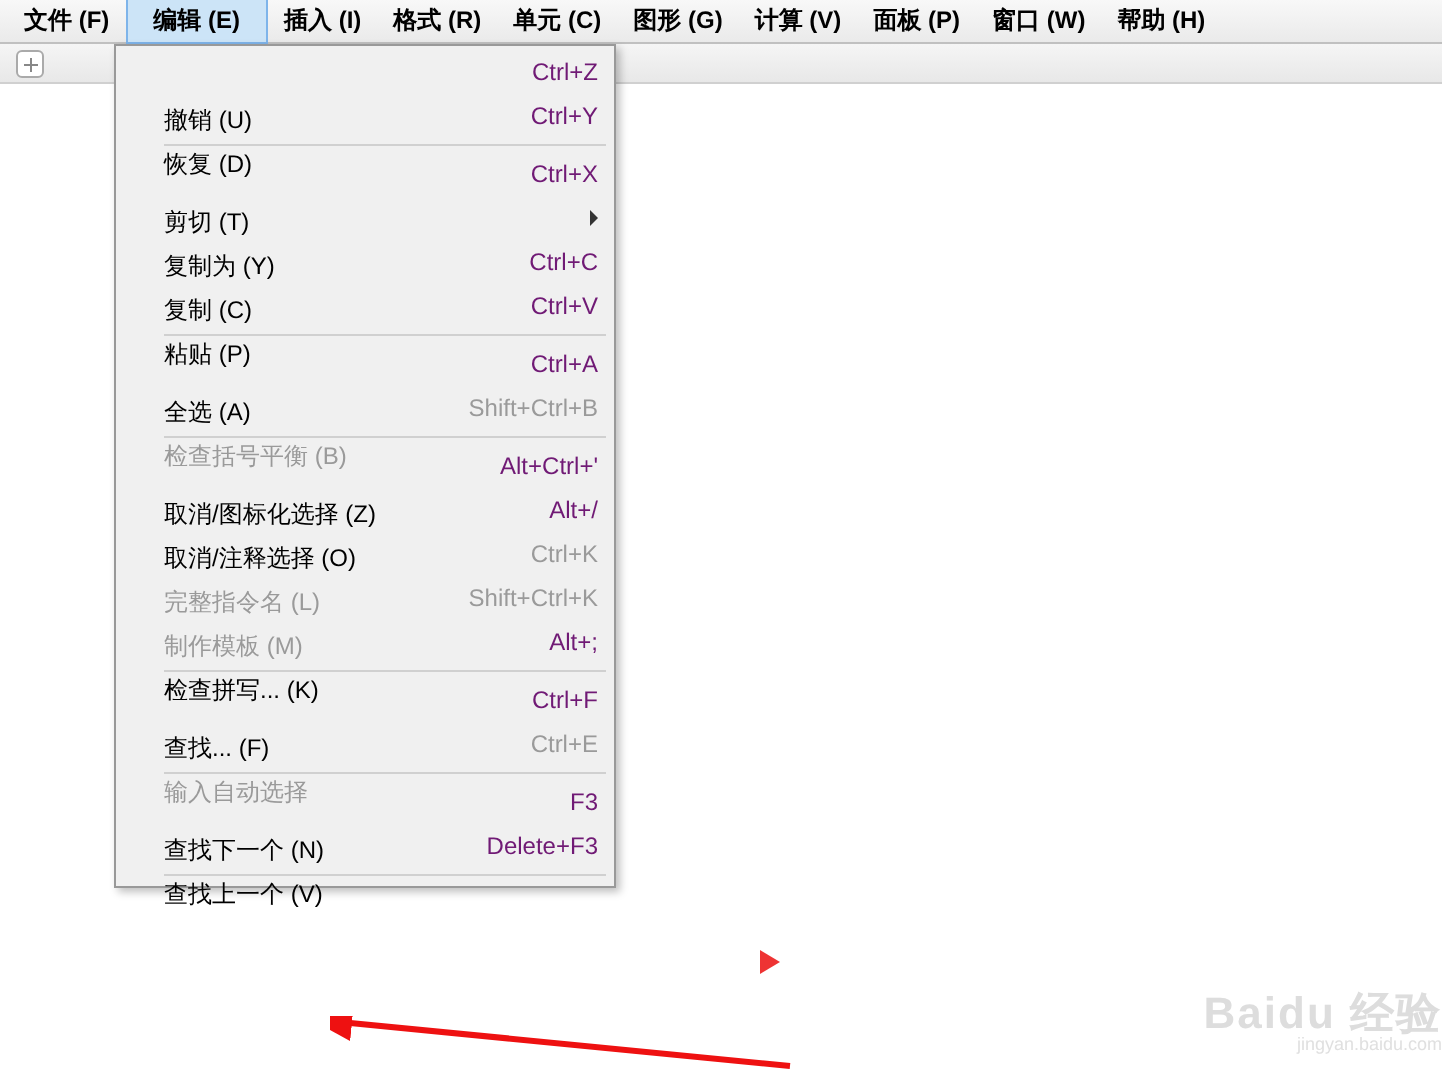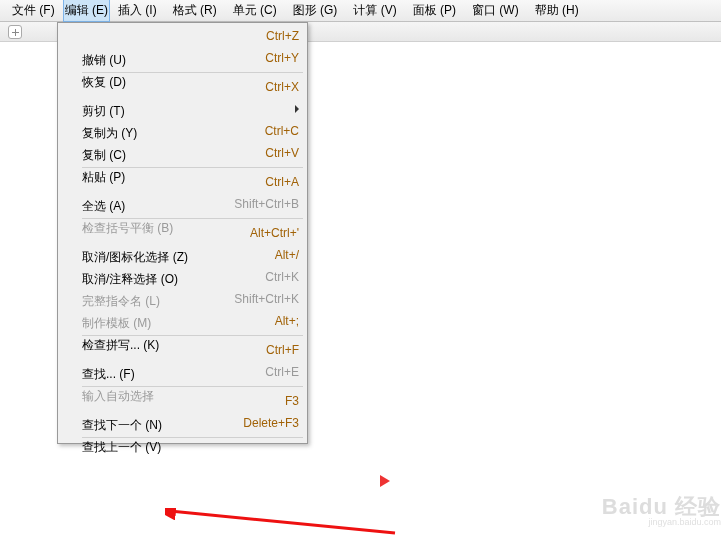--- a/index.html
+++ b/index.html
@@ -17,25 +17,26 @@
       background: linear-gradient(#f8f8f8, #eaeaea);
       border-bottom: 1px solid #c0c0c0;
       height: 22px;
       align-items: center;
       padding-left: 4px;
     }
     .menubar-item {
       padding: 3px 8px;
       cursor: default;
       white-space: nowrap;
+      font-weight: bold;
     }
     .menubar-item.active {
       background: #cce4f7;
       border: 1px solid #7eb4ea;
-      padding: 2px 1px;
+      padding: 2px 13px;
     }
     .toolbar-region {
       height: 20px;
       background: linear-gradient(#f5f5f5, #e8e8e8);
       border-bottom: 1px solid #d0d0d0;
       padding-left: 8px;
       display: flex;
       align-items: center;
     }
     .plus-icon {
@@ -80,21 +81,21 @@
     .menu-item.disabled .menu-label,
     .menu-item.disabled .menu-shortcut {
       color: #9a9a9a;
     }
     .menu-label {
       flex: 1;
       white-space: nowrap;
       margin-top: 48px;
     }
     .menu-shortcut {
-      color: #a16207;
+      color: #701a75;
       white-space: nowrap;
       padding-left: 18px;
     }
     .menu-sep {
       height: 1px;
       background: #d0d0d0;
       margin: 3px 2px 3px 22px;
     }
     .submenu-arrow {
       position: absolute;

